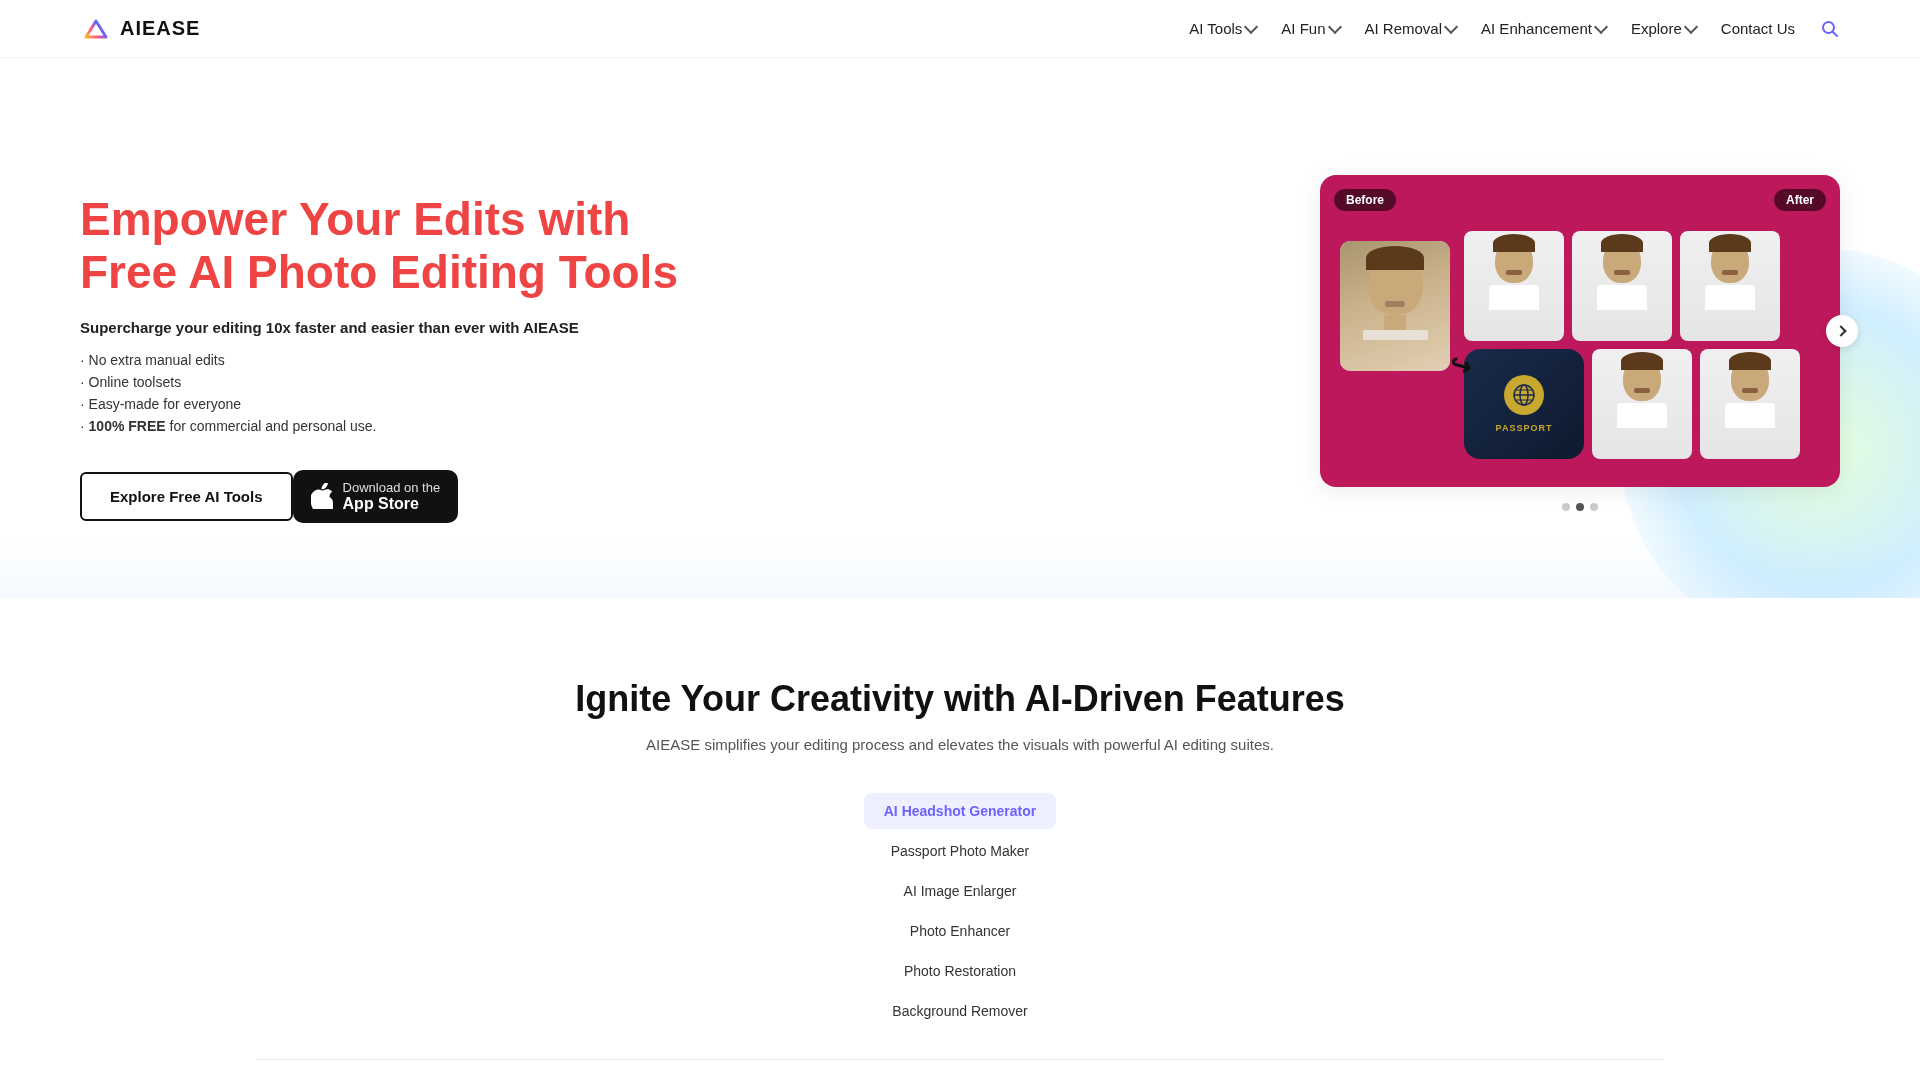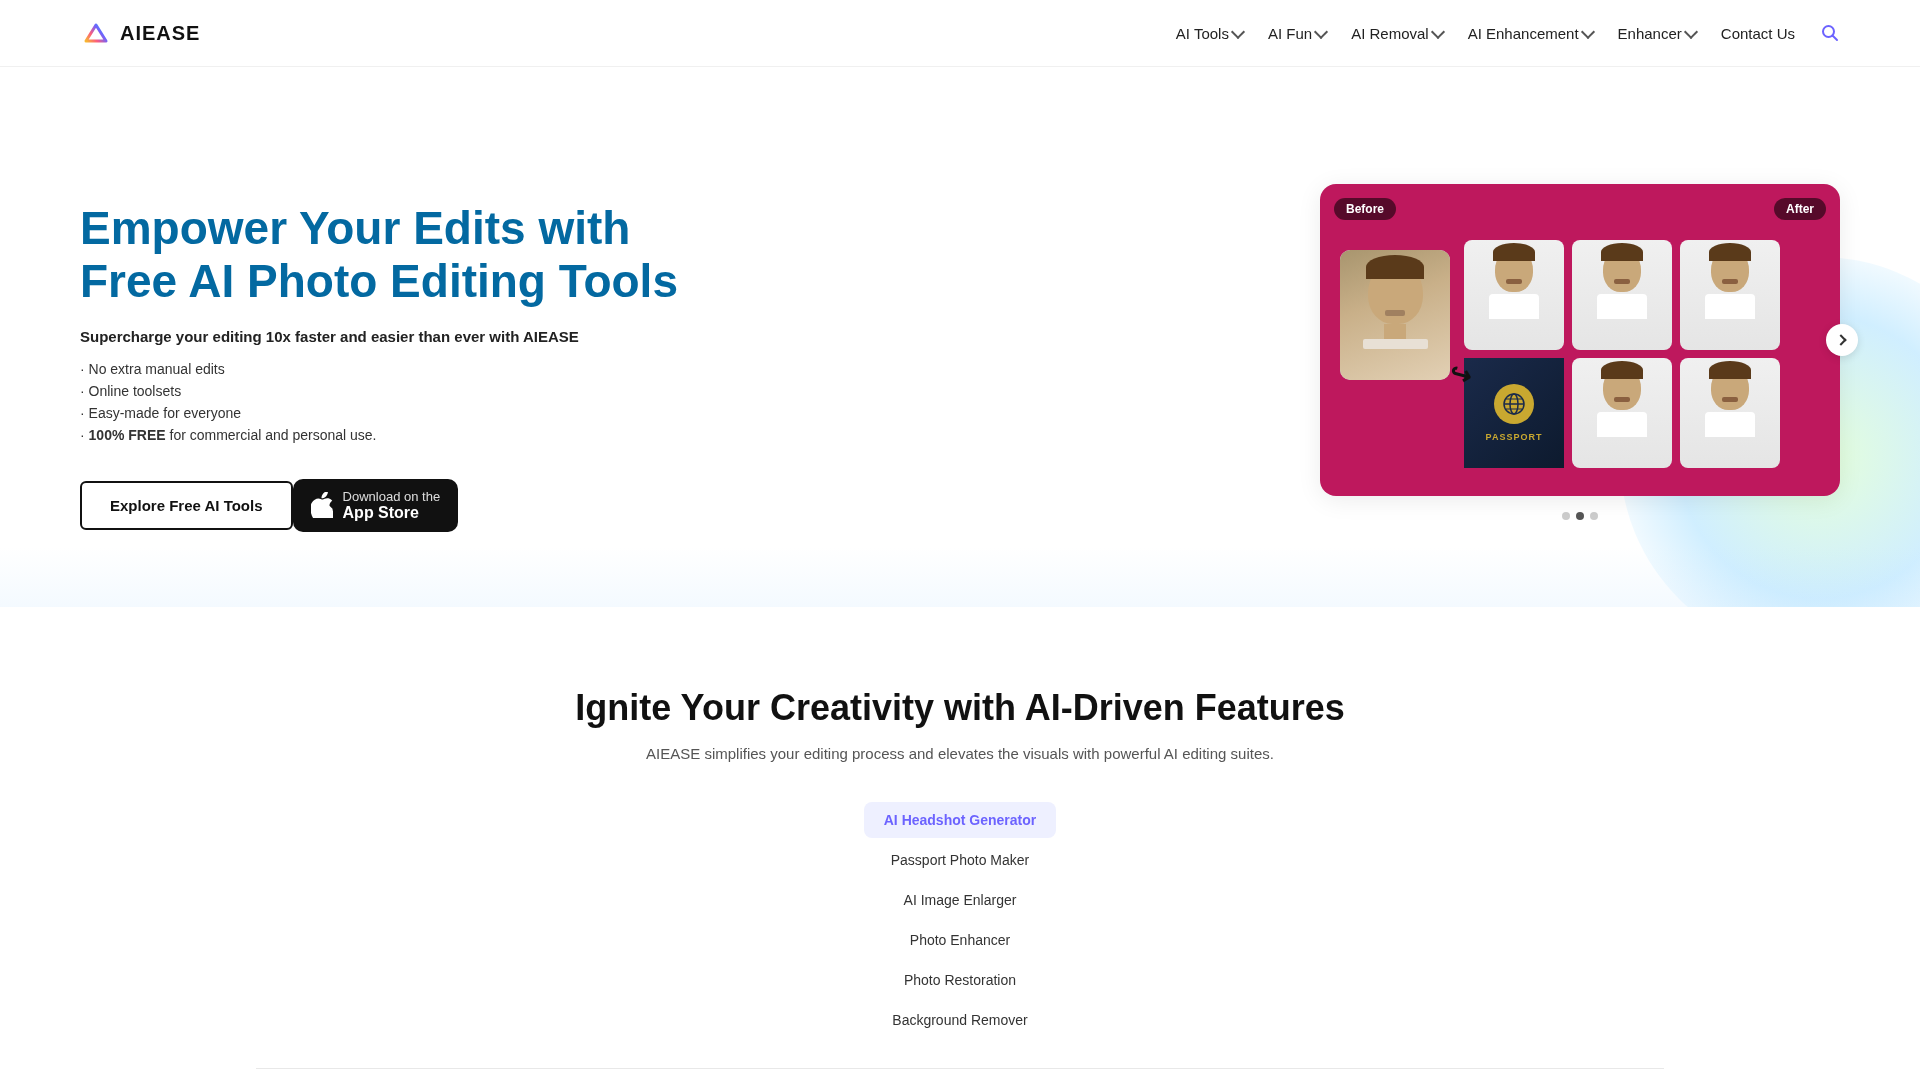--- a/index.html
+++ b/index.html
@@ -4,21 +4,21 @@
   <style>
     * { box-sizing: border-box; margin: 0; padding: 0; }
     body { font-family: -apple-system, BlinkMacSystemFont, 'Segoe UI', sans-serif; background: #fff; color: #111; overflow-x: hidden; }
 
     
     .navbar {
       display: flex;
       align-items: center;
       justify-content: space-between;
       padding: 0 80px;
-      height: 67px;
+      height: 58px;
       border-bottom: 1px solid #f0f0f0;
       position: sticky;
       top: 0;
       background: #fff;
       z-index: 100;
     }
     .logo-area {
       display: flex;
       align-items: center;
       gap: 8px;
@@ -76,21 +76,21 @@
       overflow: hidden;
     }
     .hero-left {
       max-width: 620px;
     }
     .hero-title {
       font-size: 46px;
       font-weight: 800;
       line-height: 1.15;
       margin-bottom: 20px;
-      color: #0369a1;
+      color: #ef4444;
     }
     .hero-subtitle {
       font-size: 15px;
       font-weight: 600;
       color: #222;
       margin-bottom: 16px;
     }
     .hero-bullets {
       list-style: none;
       margin-bottom: 36px;
@@ -229,24 +229,24 @@
     .pf-shirt {
       width: 50px;
       height: 25px;
       background: #fff;
       border-radius: 4px 4px 0 0;
       margin: 0 auto;
       margin-top: 2px;
     }
     
     .passport-book {
-      width: 100px;
+      width: 120px;
       height: 110px;
       background: linear-gradient(135deg, #1a2a4a 0%, #0d1a2e 100%);
-      border-radius: 0;
+      border-radius: 16px;
       display: flex;
       flex-direction: column;
       align-items: center;
       justify-content: center;
       flex-shrink: 0;
     }
     .passport-globe {
       width: 40px;
       height: 40px;
       background: #c9a830;
@@ -412,21 +412,21 @@
     </a>
     <a class="nav-link" href="#">
       <span>AI Removal</span>
       <span class="chevron-down"></span>
     </a>
     <a class="nav-link" href="#">
       <span>AI Enhancement</span>
       <span class="chevron-down"></span>
     </a>
     <a class="nav-link" href="#">
-      <span>Enhancer</span>
+      <span>Explore</span>
       <span class="chevron-down"></span>
     </a>
     <a class="nav-link contact" href="#">
       <span>Contact Us</span>
     </a>
     <div class="search-icon-btn">
       <svg width="20" height="20" viewBox="0 0 20 20" fill="none">
         <circle cx="8.5" cy="8.5" r="5.5" stroke="#6c63ff" stroke-width="2"></circle>
         <line x1="12.5" y1="12.5" x2="17" y2="17" stroke="#6c63ff" stroke-width="2" stroke-linecap="round"></line>
       </svg>

